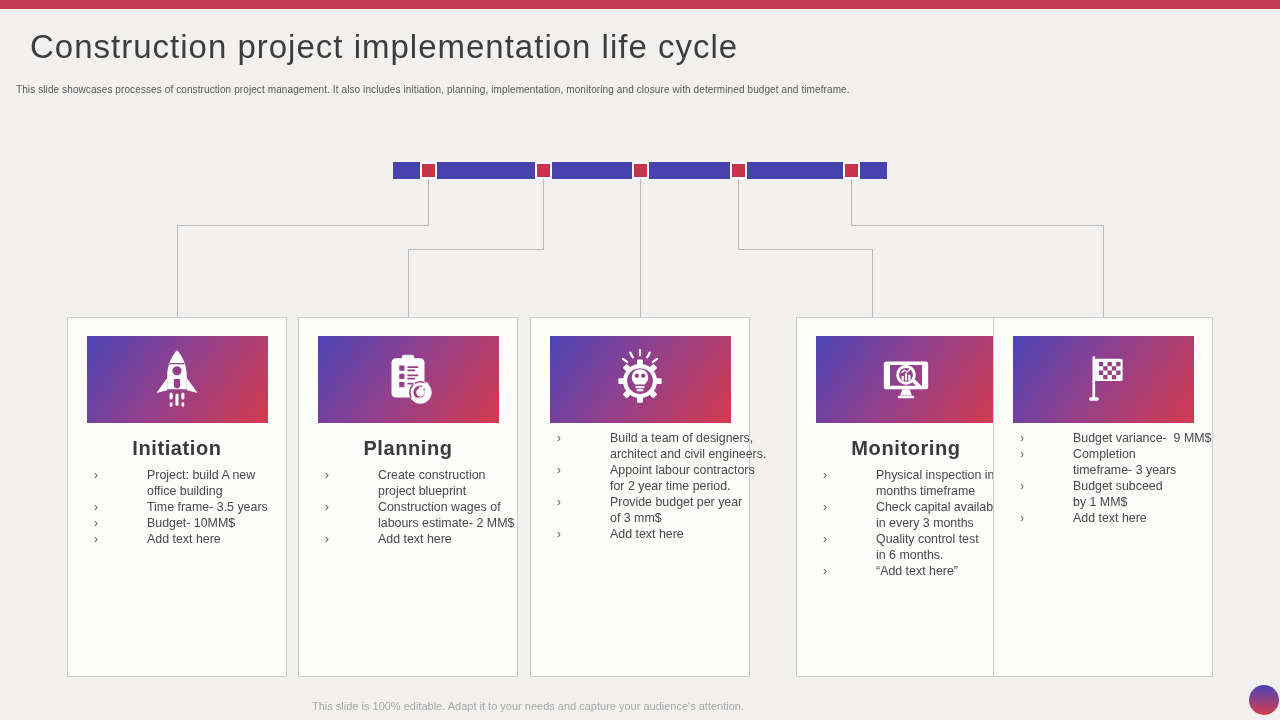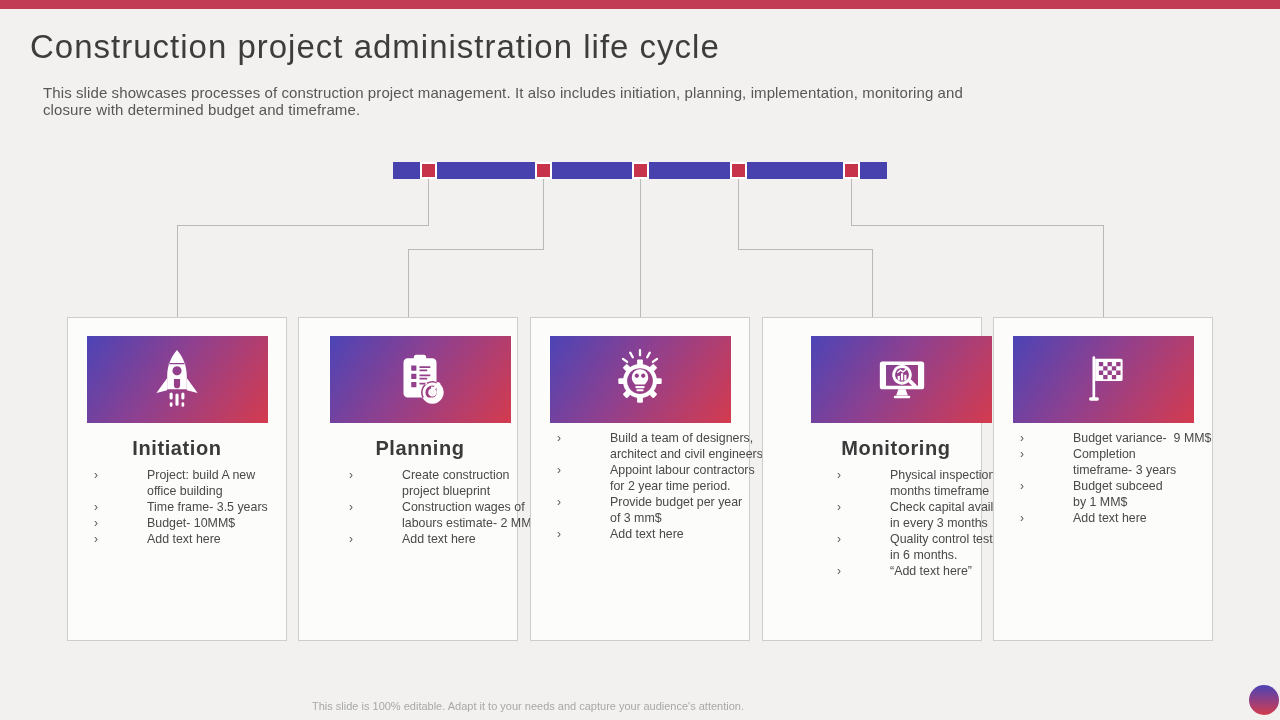--- a/index.html
+++ b/index.html
@@ -7,31 +7,31 @@
     width:1280px; height:720px; position:relative; overflow:hidden;
     background:#f2f1ef;
     font-family:"Liberation Sans", sans-serif;
   }
   .top-bar { position:absolute; left:0; top:0; width:1280px; height:9px; background:var(--top-bar,#c23d53); }
   .slide-title {
     position:absolute; left:30px; top:28px; width:900px;
     font-size:33px; font-weight:400; letter-spacing:1px; color:#3d3d3d;
   }
   .slide-subtitle {
-    position:absolute; left:43px; top:84px; width:920px;
-    font-size:15px; color:#575757; letter-spacing:0.1px;
+    position:absolute; left:16px; top:84px; width:920px;
+    font-size:10px; color:#575757; letter-spacing:0.1px;
   }
   .timeline-bar { position:absolute; left:393px; top:162px; width:494px; height:17px; background:var(--timeline-bar,#4842ae); }
   .timeline-marker {
     position:absolute; top:162px; width:13px; height:13px;
     background:var(--timeline-marker,#c7334a); border:2px solid #ffffff;
   }
   .connector { position:absolute; background:#b9b9b9; }
   .card {
-    position:absolute; top:317px; width:220px; height:324px;
+    position:absolute; top:317px; width:220px; height:360px;
     background:#fcfcfb; border:1px solid #cdcdcd; box-sizing:border-box;
   }
   .banner {
     margin:18px auto 0; width:181px; height:87px;
     background:linear-gradient(126deg, var(--gradient-start,#4c44b6) 0%, var(--gradient-mid,#93408c) 48%, var(--gradient-end,#d43b4e) 100%);
     display:flex; align-items:center; justify-content:center;
   }
   .banner svg { display:block; }
   .card-title {
     margin-top:14px; text-align:center;
@@ -48,21 +48,21 @@
   .corner-dot {
     position:absolute; left:1249px; top:685px; width:30px; height:30px; border-radius:50%;
     background:linear-gradient(180deg, var(--gradient-start,#4c44b6) 0%, var(--gradient-end,#d43b4e) 100%);
   }
 </style>
 </head>
 <body>
 
 <div class="top-bar"></div>
 
-<div class="slide-title">Construction project administration life cycle</div>
+<div class="slide-title">Construction project implementation life cycle</div>
 <div class="slide-subtitle">This slide showcases processes of construction project management. It also includes initiation, planning, implementation, monitoring and closure with determined budget and timeframe.</div>
 
 <div class="timeline-bar"></div>
 <div class="timeline-marker" style="left:420px;"></div>
 <div class="timeline-marker" style="left:535px;"></div>
 <div class="timeline-marker" style="left:632px;"></div>
 <div class="timeline-marker" style="left:730px;"></div>
 <div class="timeline-marker" style="left:843px;"></div>
 
 <div class="connector" style="left:428px; top:179px; width:1px; height:47px;"></div>
@@ -112,21 +112,21 @@
         <span class="bullet-marker">›</span>
         <span class="bullet-text">Budget- 10MM$</span>
       </li>
     <li>
         <span class="bullet-marker">›</span>
         <span class="bullet-text">Add text here</span>
       </li>
   </ul>
 </div>
 
-<div class="card" style="left:298px;padding-left:24px;">
+<div class="card" style="left:298px;">
   <div class="banner">
     <svg width="66" height="66" viewBox="0 0 64 64">
       <rect x="26" y="7.5" width="12" height="7" rx="2.5" fill="#fff"></rect>
       <path fill="#fff" fill-rule="evenodd" d="M20 11 h24 a4 4 0 0 1 4 4 v30 a4 4 0 0 1 -4 4 h-24 a4 4 0 0 1 -4 -4 v-30 a4 4 0 0 1 4 -4 Z M23.5 18 h5 v5 h-5 Z M31.5 18.6 h10.5 v1.8 h-10.5 Z M31.5 21.7 h7.5 v1.8 h-7.5 Z M23.5 26 h5 v5 h-5 Z M31.5 26.6 h10.5 v1.8 h-10.5 Z M31.5 29.7 h7.5 v1.8 h-7.5 Z M23.5 34 h5 v5 h-5 Z M31.5 34.6 h7.5 v1.8 h-7.5 Z M44 33 a11 11 0 1 0 0.01 0 Z"></path>
       <path fill="#fff" fill-rule="evenodd" d="M44 34.5 a9.5 9.5 0 1 0 0.01 0 Z M44 37.3 a6.7 6.7 0 1 0 0.01 0 Z M44 40 a4 4 0 1 0 0.01 0 Z M44 42.3 a1.7 1.7 0 1 0 0.01 0 Z"></path>
       <circle cx="44" cy="44" r="1.7" fill="#fff"></circle>
       <path fill="#fff" d="M50.2 34 l1.7 1.7 -6.4 6.4 -1.7 -1.7 Z M42.6 38.3 l5 0.5 -4.5 4.5 Z"></path>
     </svg>
   </div>
   <div class="card-title">Planning</div>
@@ -190,21 +190,21 @@
         <span class="bullet-text">Provide budget per year
 of 3 mm$</span>
       </li>
     <li>
         <span class="bullet-marker">›</span>
         <span class="bullet-text">Add text here</span>
       </li>
   </ul>
 </div>
 
-<div class="card" style="left:762px;padding-left:48px;">
+<div class="card" style="left:796px;">
   <div class="banner">
     <svg width="66" height="66" viewBox="0 0 64 64">
       <path fill="#fff" fill-rule="evenodd" d="M13 14 h38 a2.5 2.5 0 0 1 2.5 2.5 v22 a2.5 2.5 0 0 1 -2.5 2.5 h-38 a2.5 2.5 0 0 1 -2.5 -2.5 v-22 a2.5 2.5 0 0 1 2.5 -2.5 Z M16.5 17.5 h31 v20 h-31 Z"></path>
       <path fill="#fff" fill-rule="evenodd" d="M32 17.5 a9.5 9.5 0 1 0 0.01 0 Z M32 20.3 a6.7 6.7 0 1 0 0.01 0 Z"></path>
       <g fill="#fff">
         <rect x="27.8" y="28" width="2.1" height="4.5"></rect>
         <rect x="31" y="25.5" width="2.1" height="7"></rect>
         <rect x="34.2" y="27" width="2.1" height="5.5"></rect>
       </g>
       <polyline points="27.5,25 30.5,22.5 33,24.2 36.5,21.2" stroke="#fff" stroke-width="1.4" fill="none"></polyline>

